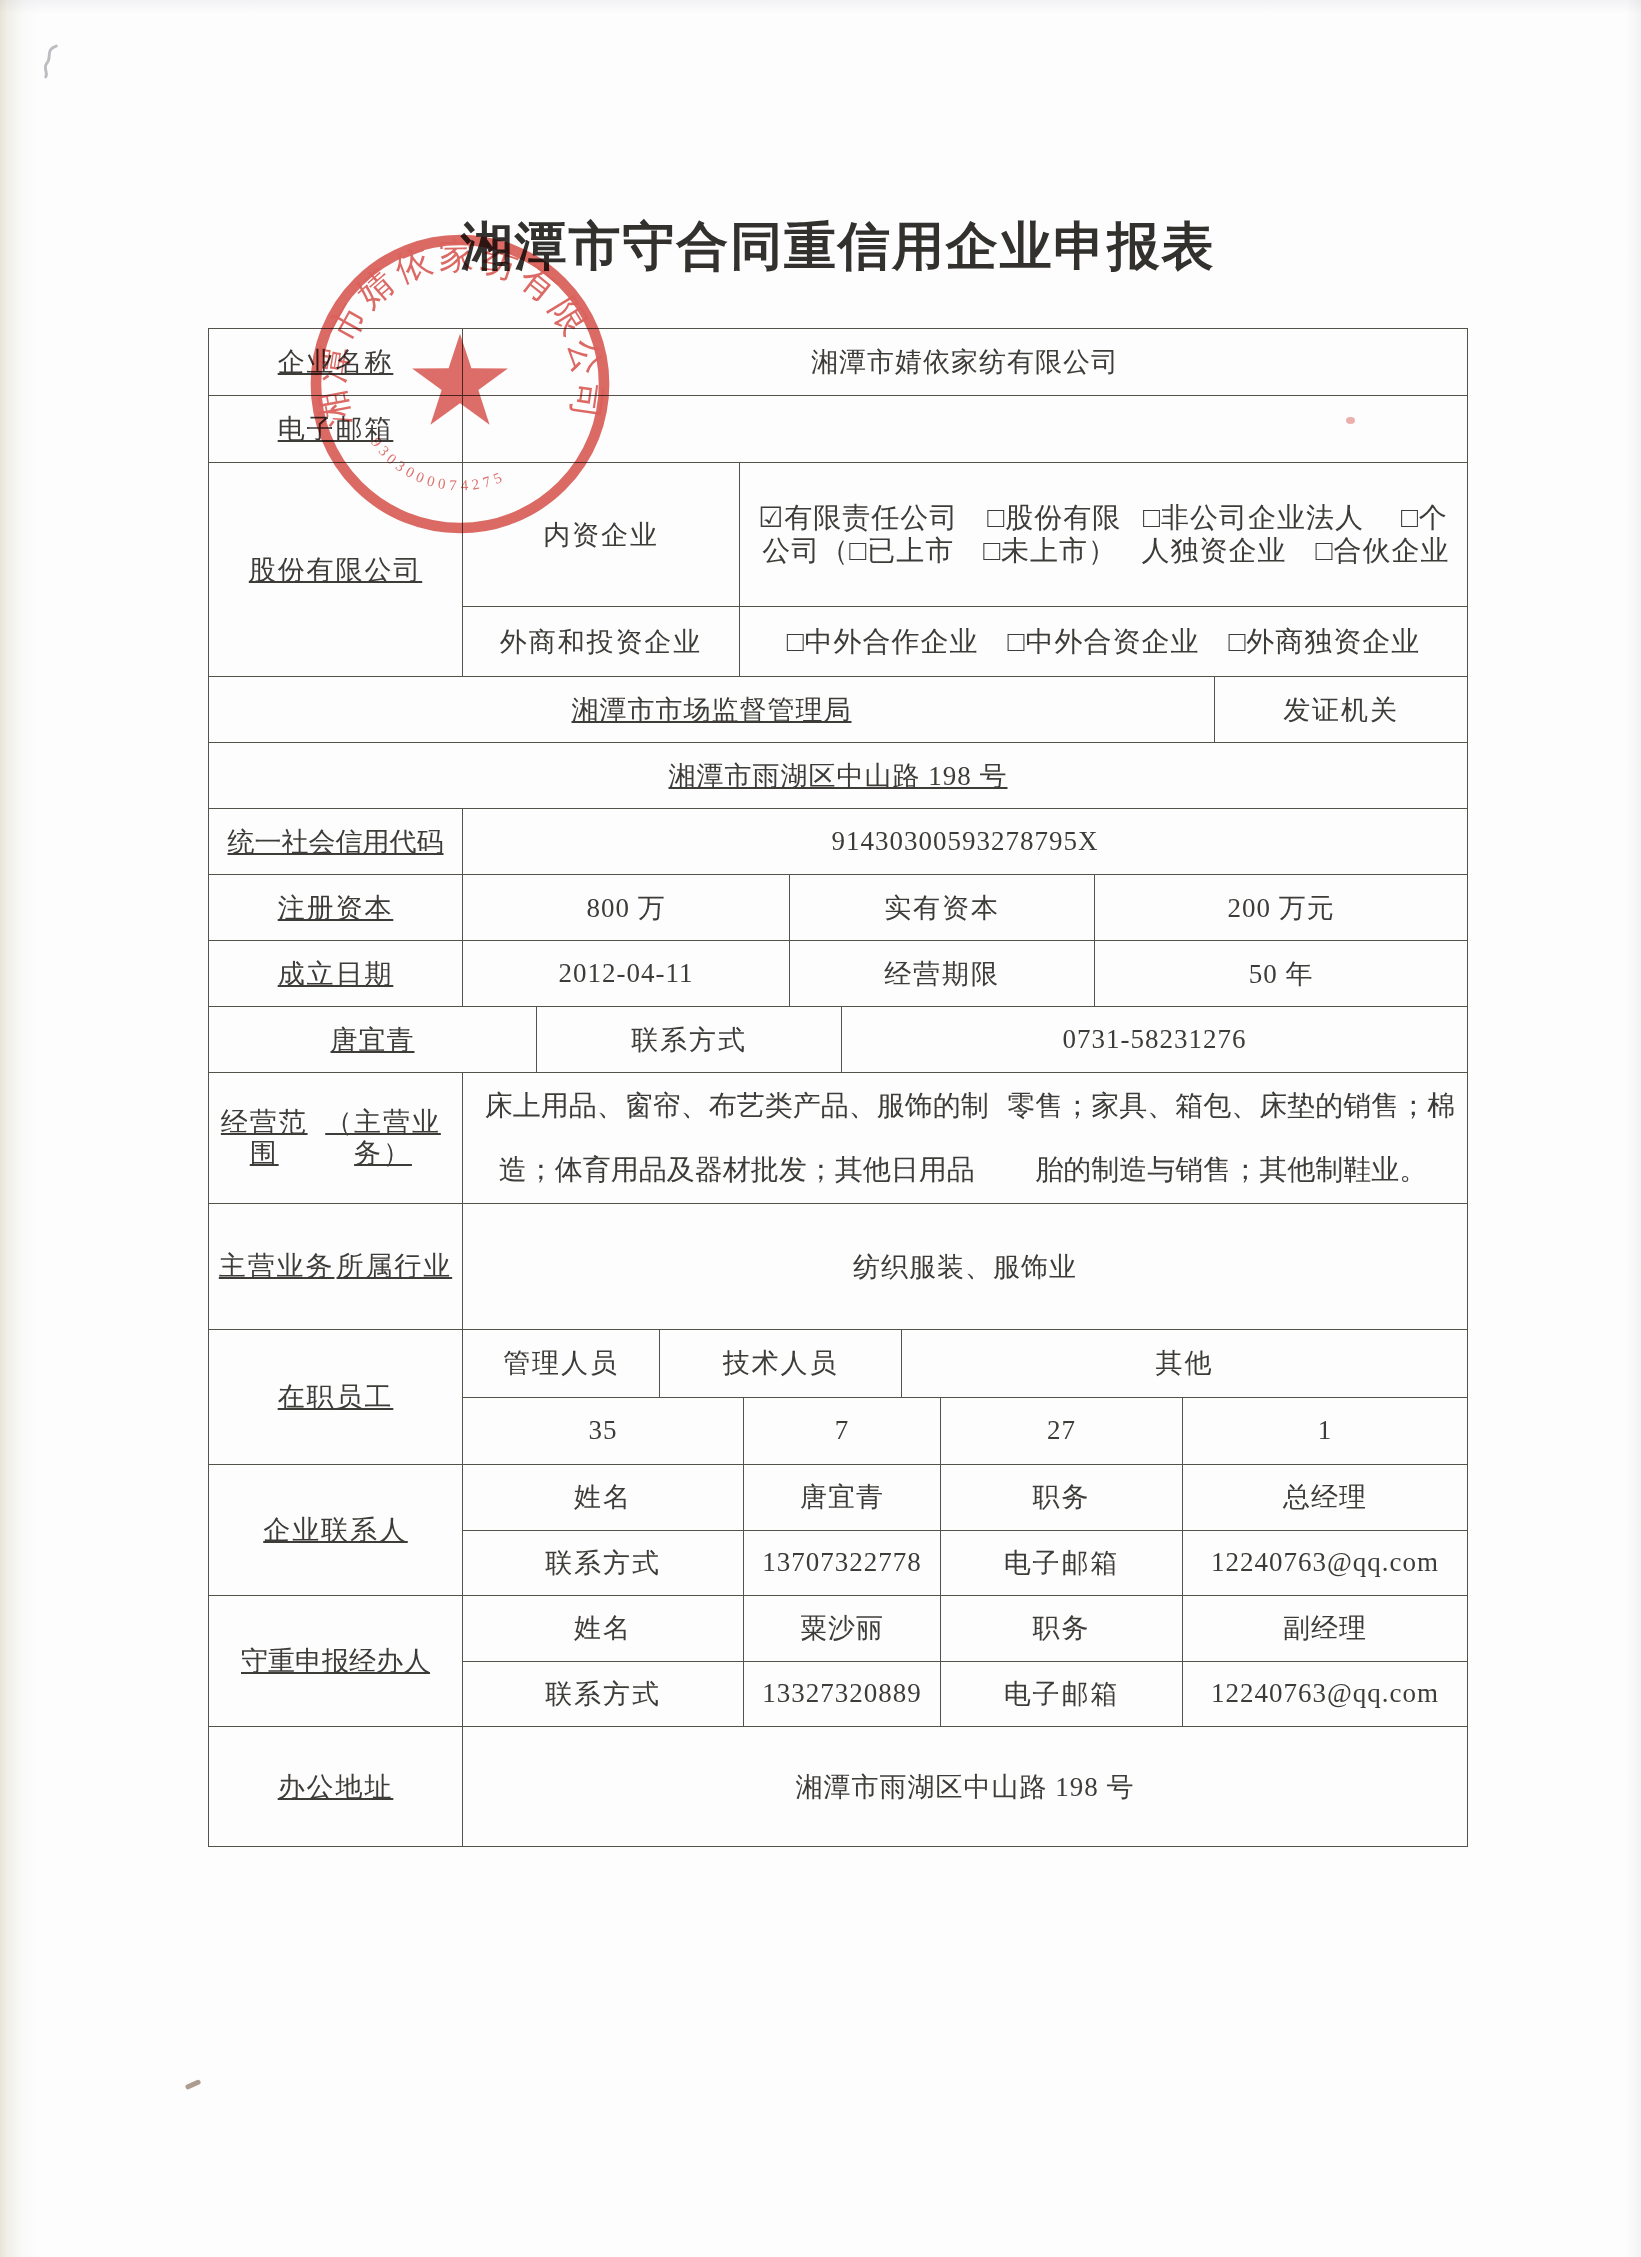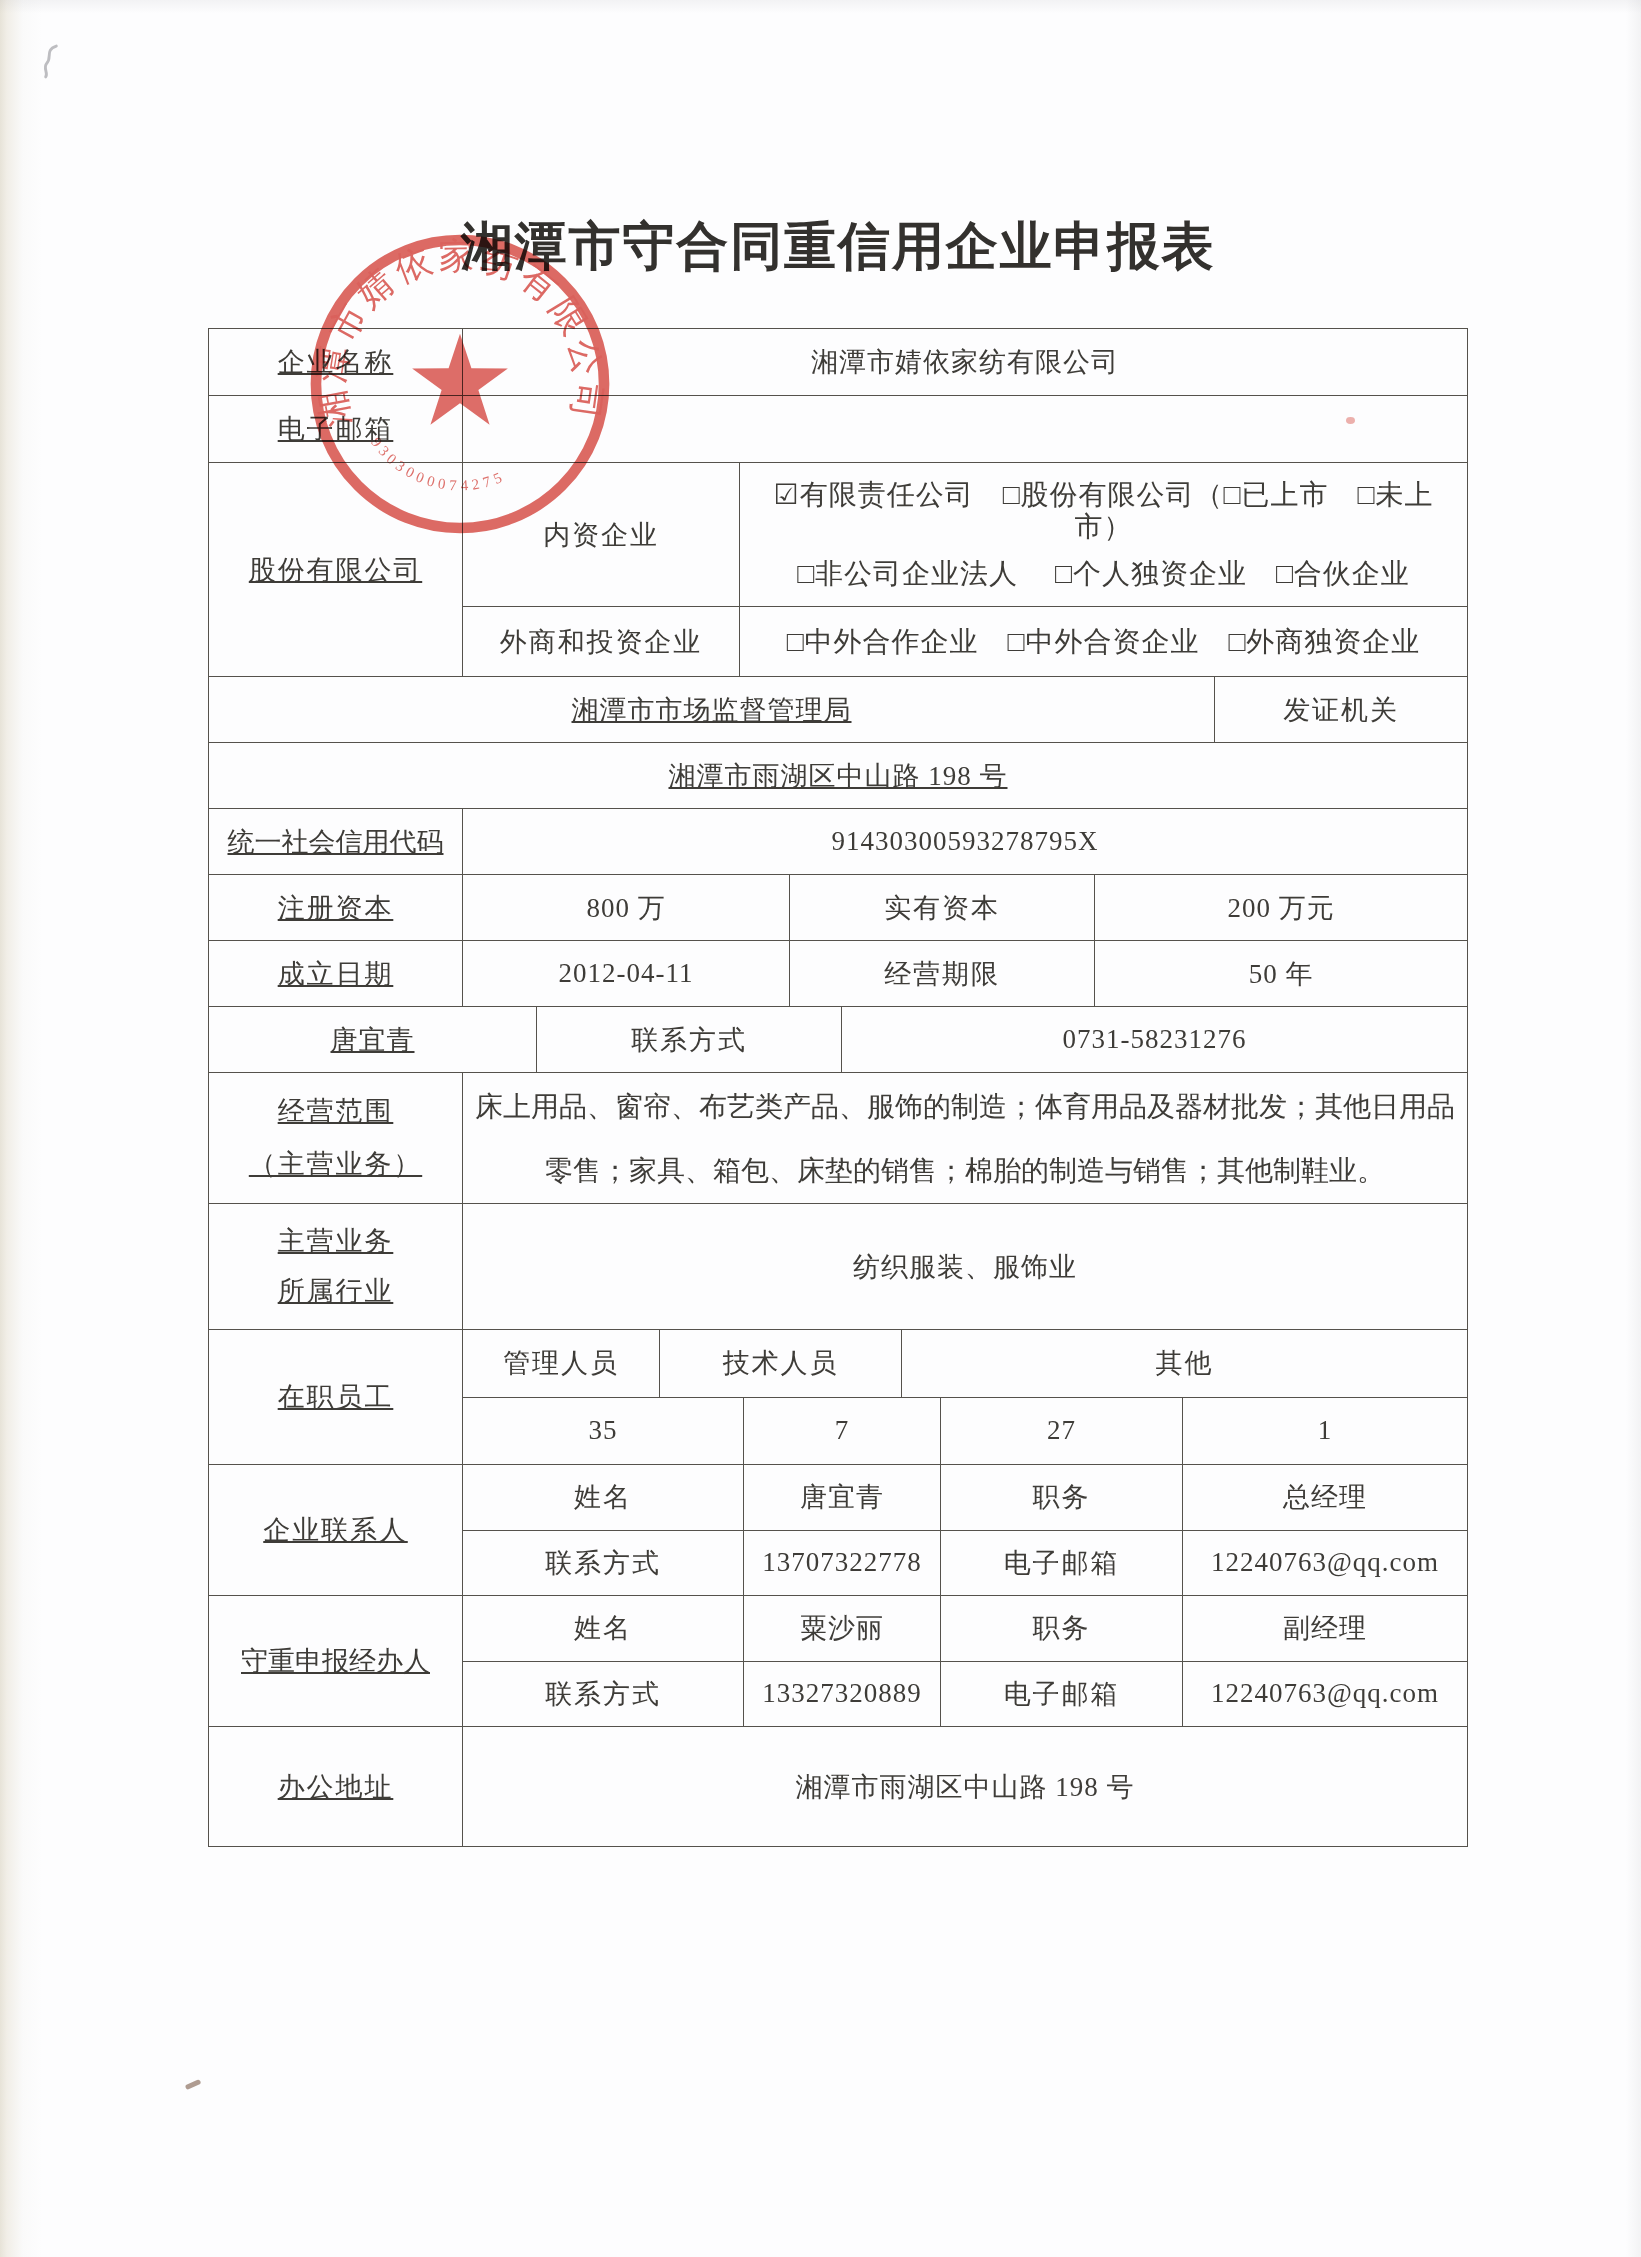--- a/index.html
+++ b/index.html
@@ -29,21 +29,21 @@
     border-left:1.9px solid #55524c;
     display:flex; align-items:center; justify-content:center;
     text-align:center; padding:1.9px 7.7px;
   }
   .row > .cell:first-child{ border-left:none;text-decoration:underline; }
   .lbl{ font-size:27px; letter-spacing:1.9px; }
   .val{ font-size:27px; letter-spacing:1px; }
   .rcol{ flex:1; display:flex; flex-direction:column; }
   .subrow{ display:flex; border-top:1.9px solid #55524c; flex:1; }
   .rcol > .subrow:first-child{ border-top:none; }
-  .col2{ flex-direction:column; justify-content:space-evenly; line-height:1.15; }
+  .col2{ flex-direction:row; justify-content:space-evenly; line-height:1.15; }
   .checks{ font-size:28px; letter-spacing:1px; }
   .scope{ font-size:28px; line-height:2.3; }
   
   .seal{ position:absolute; left:286px; top:210px; width:348px; height:348px;
          mix-blend-mode:multiply; opacity:.9; }
   
   .squiggle{ position:absolute; left:37px; top:42px; width:27px; height:39px; opacity:.55; }
   .dash{ position:absolute; left:185px; top:2082px; width:16.4px; height:4.8px;
          background:#8d7262; border-radius:2.9px; transform:rotate(-24deg); opacity:.7; }
   .fleck{ position:absolute; left:1346px; top:417px; width:8.7px; height:6.8px;

